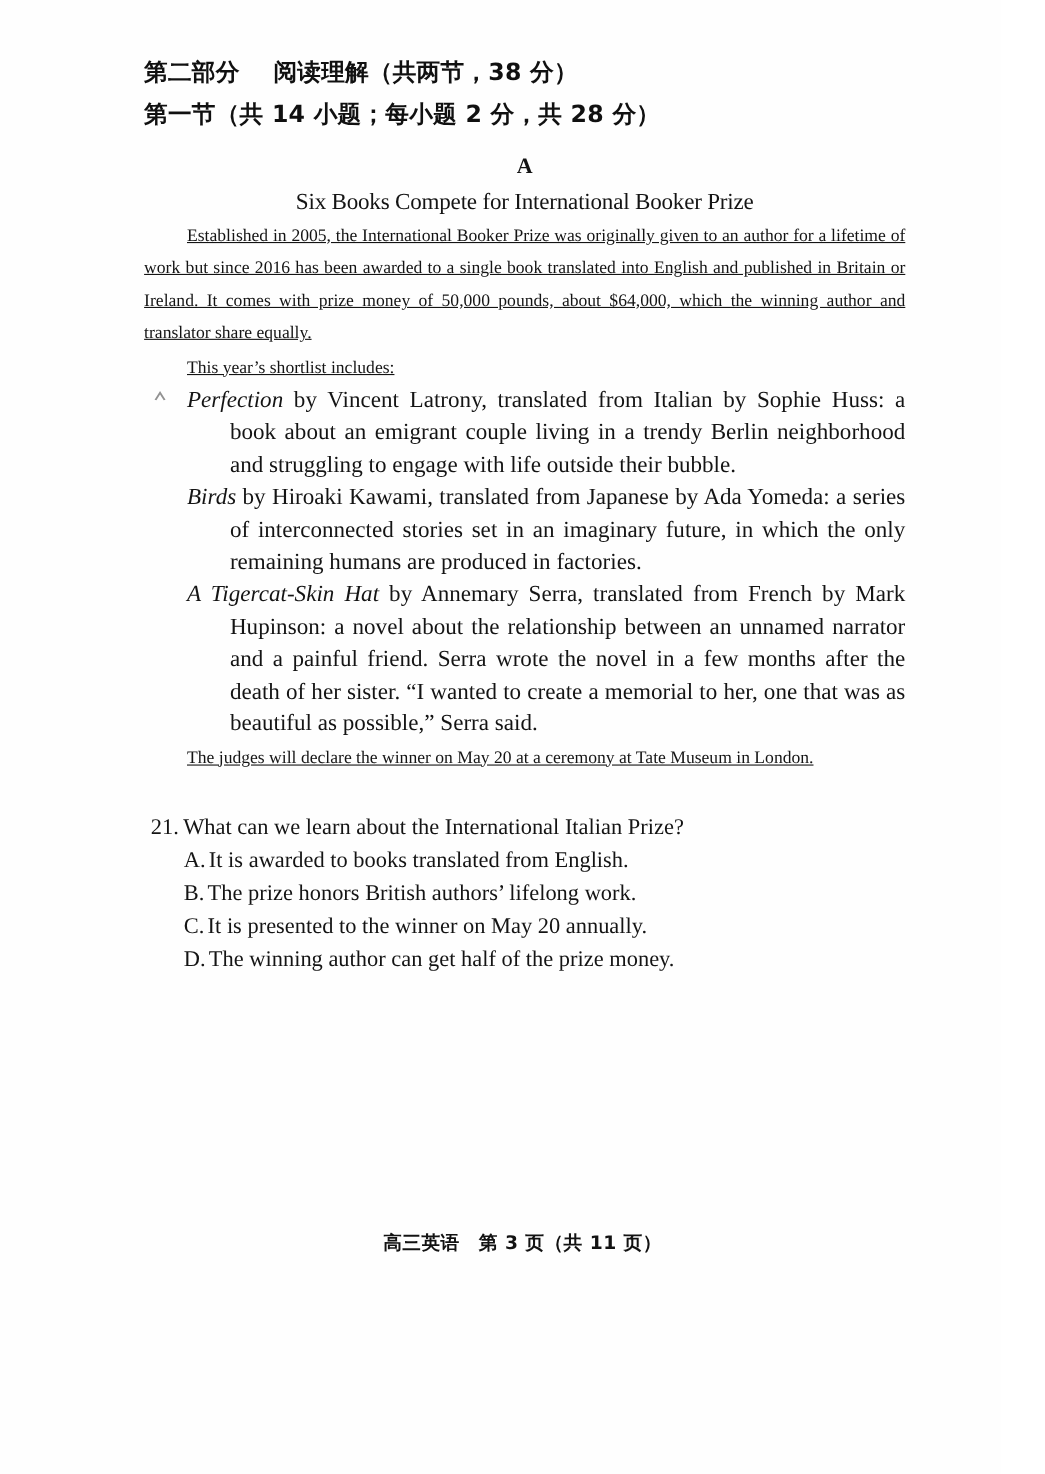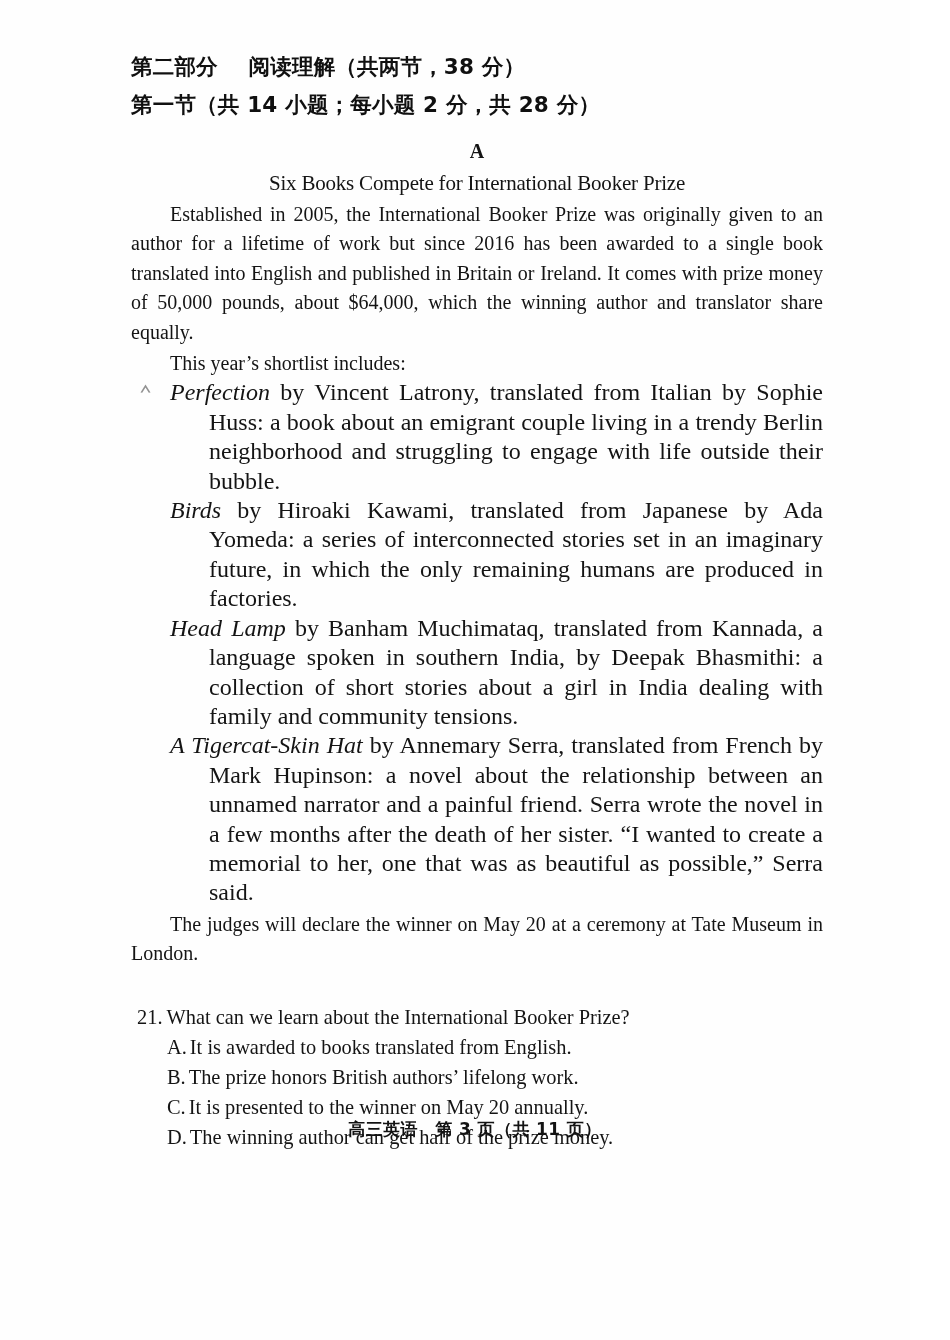--- a/index.html
+++ b/index.html
@@ -69,32 +69,33 @@
     font-weight: 400;
     font-size: 21px;
     line-height: 30px;
     margin-top: 2px;
     letter-spacing: -0.2px;
     font-family: "Liberation Serif", serif;
   }
 
   
   .para {
-    font-size: 20px;
+    font-size: 16px;
     line-height: 29.4px;
     text-align: justify;
     text-align-last: left;
     margin-top: 2px;
     hyphens: none;
+    text-decoration: underline;
   }
   .para.indent { text-indent: 39px; }
 
   .booklist { margin-top: 0px; position: relative; }
   .book {
-    font-size: 24px;
+    font-size: 21px;
     line-height: 29.4px;
     text-align: justify;
     text-align-last: left;
     padding-left: 39px;
     text-indent: -39px;
     margin-left: 39px;
   }
   .book .ttl { font-style: italic; }
 
   
@@ -159,30 +160,29 @@
 
       <svg class="scan-mark" viewBox="0 0 13 11" aria-hidden="true">
         <path d="M1.5 9.5 L6.5 1.5 L11.5 9.5 L9.8 9.8 L6.5 4.6 L3.2 9.8 Z" fill="#3a3a3a"></path>
       </svg>
 
       <div class="book"><span class="ttl">Perfection</span><span> by Vincent Latrony, translated from Italian by Sophie Huss: a book about an emigrant couple living in a trendy Berlin neighborhood and struggling to engage with life outside their bubble.</span></div>
 
 
       <div class="book"><span class="ttl">Birds</span><span> by Hiroaki Kawami, translated from Japanese by Ada Yomeda: a series of interconnected stories set in an imaginary future, in which the only remaining humans are produced in factories.</span></div>
 
-      <div class="book"><span class="ttl">Head Lamp</span><span> by Banham Muchimataq, translated from Kannada, a language spoken in southern India, by Deepak Bhasmithi: a collection of short stories about a girl in India dealing with family and community tensions.</span></div>
 
       <div class="book"><span class="ttl">A Tigercat-Skin Hat</span><span> by Annemary Serra, translated from French by Mark Hupinson: a novel about the relationship between an unnamed narrator and a painful friend. Serra wrote the novel in a few months after the death of her sister. “I wanted to create a memorial to her, one that was as beautiful as possible,” Serra said.</span></div>
 
     </div>
 
     <div class="para indent">The judges will declare the winner on May 20 at a ceremony at Tate Museum in London.</div>
 
     <div class="qblock">
-      <div class="question"><span class="qnum">21.</span><span>What can we learn about the International Booker Prize?</span></div>
+      <div class="question"><span class="qnum">21.</span><span>What can we learn about the International Italian Prize?</span></div>
 
       <div class="option"><span class="olabel">A.</span><span>It is awarded to books translated from English.</span></div>
 
       <div class="option"><span class="olabel">B.</span><span>The prize honors British authors’ lifelong work.</span></div>
 
       <div class="option"><span class="olabel">C.</span><span>It is presented to the winner on May 20 annually.</span></div>
 
       <div class="option"><span class="olabel">D.</span><span>The winning author can get half of the prize money.</span></div>
     </div>
 

